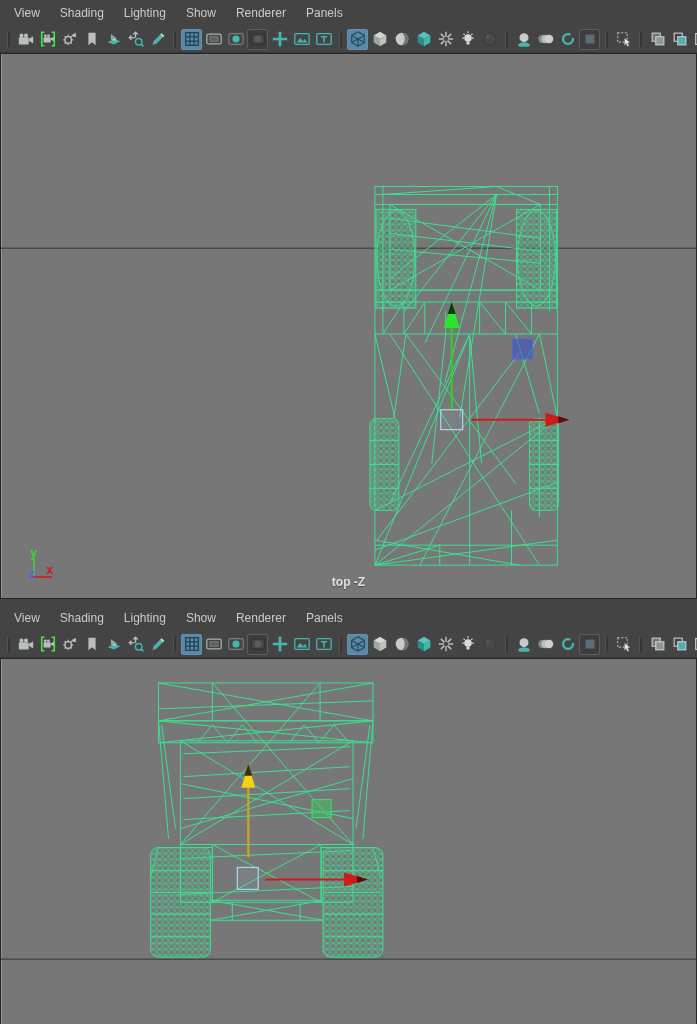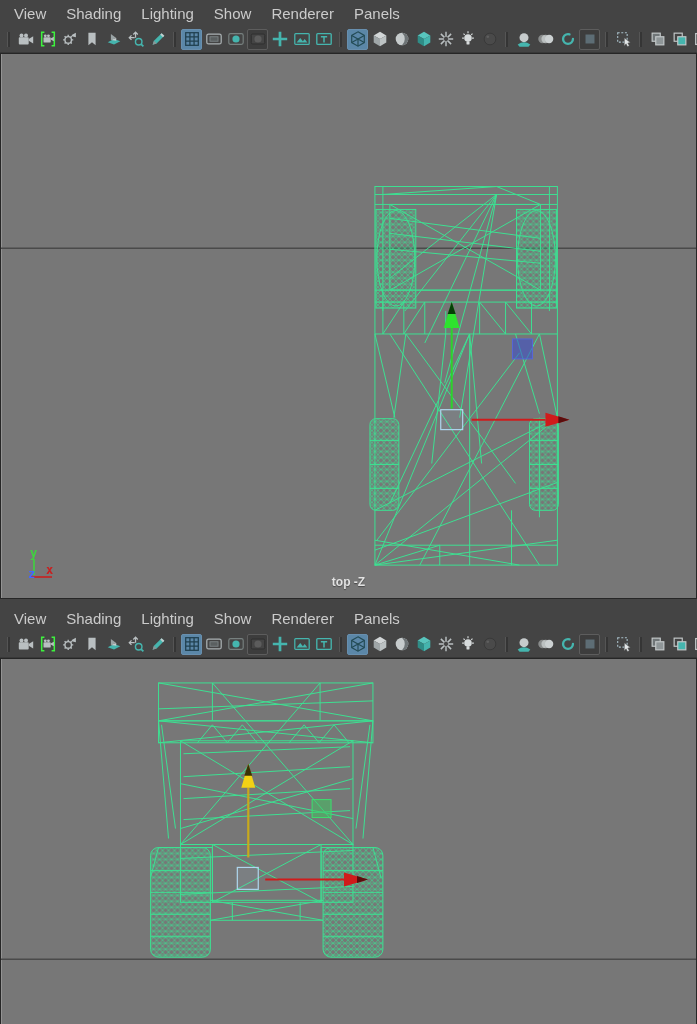--- a/index.html
+++ b/index.html
@@ -1,20 +1,20 @@
 <!DOCTYPE html>
 <html><head>
 <meta charset="utf-8">
 <style>
   html,body{margin:0;padding:0;background:#444444;width:697px;height:1024px;overflow:hidden;
     font-family:"Liberation Sans",sans-serif;}
   .app{width:697px;height:1024px;display:flex;flex-direction:column;}
   .panel{display:flex;flex-direction:column;}
   .menubar{height:26px;display:flex;align-items:center;padding-left:4px;background:#444444;}
-  .menu-item{padding:3px 10px;color:#cbcbcb;font-size:15px;cursor:default;}
+  .menu-item{padding:3px 10px;color:#cbcbcb;font-size:12px;cursor:default;}
   .toolbar{height:26px;display:flex;align-items:center;gap:1px;padding-left:3px;background:#444444;
     overflow:hidden;border-bottom:1px solid #383838;flex:0 0 auto;}
   .tb-btn{width:21px;height:21px;flex:0 0 auto;display:flex;align-items:center;justify-content:center;
     background:transparent;border:1px solid transparent;border-radius:2px;padding:0;}
   .tb-btn.active{background:#5b87a8;border-color:#688fae;}
   .tb-btn.pressed{background:#3d3d3d;border-color:#5d5d5d;}
   .tb-divider{width:2px;height:15px;background:#353535;border-left:1px solid #555;margin:0 4px;flex:0 0 auto;}
   .viewport{position:relative;background:#777777;box-sizing:border-box;border:1px solid #262626;
     box-shadow:inset 1px 0 0 rgba(200,200,200,.35);}
   .vp-top{height:546px;}

